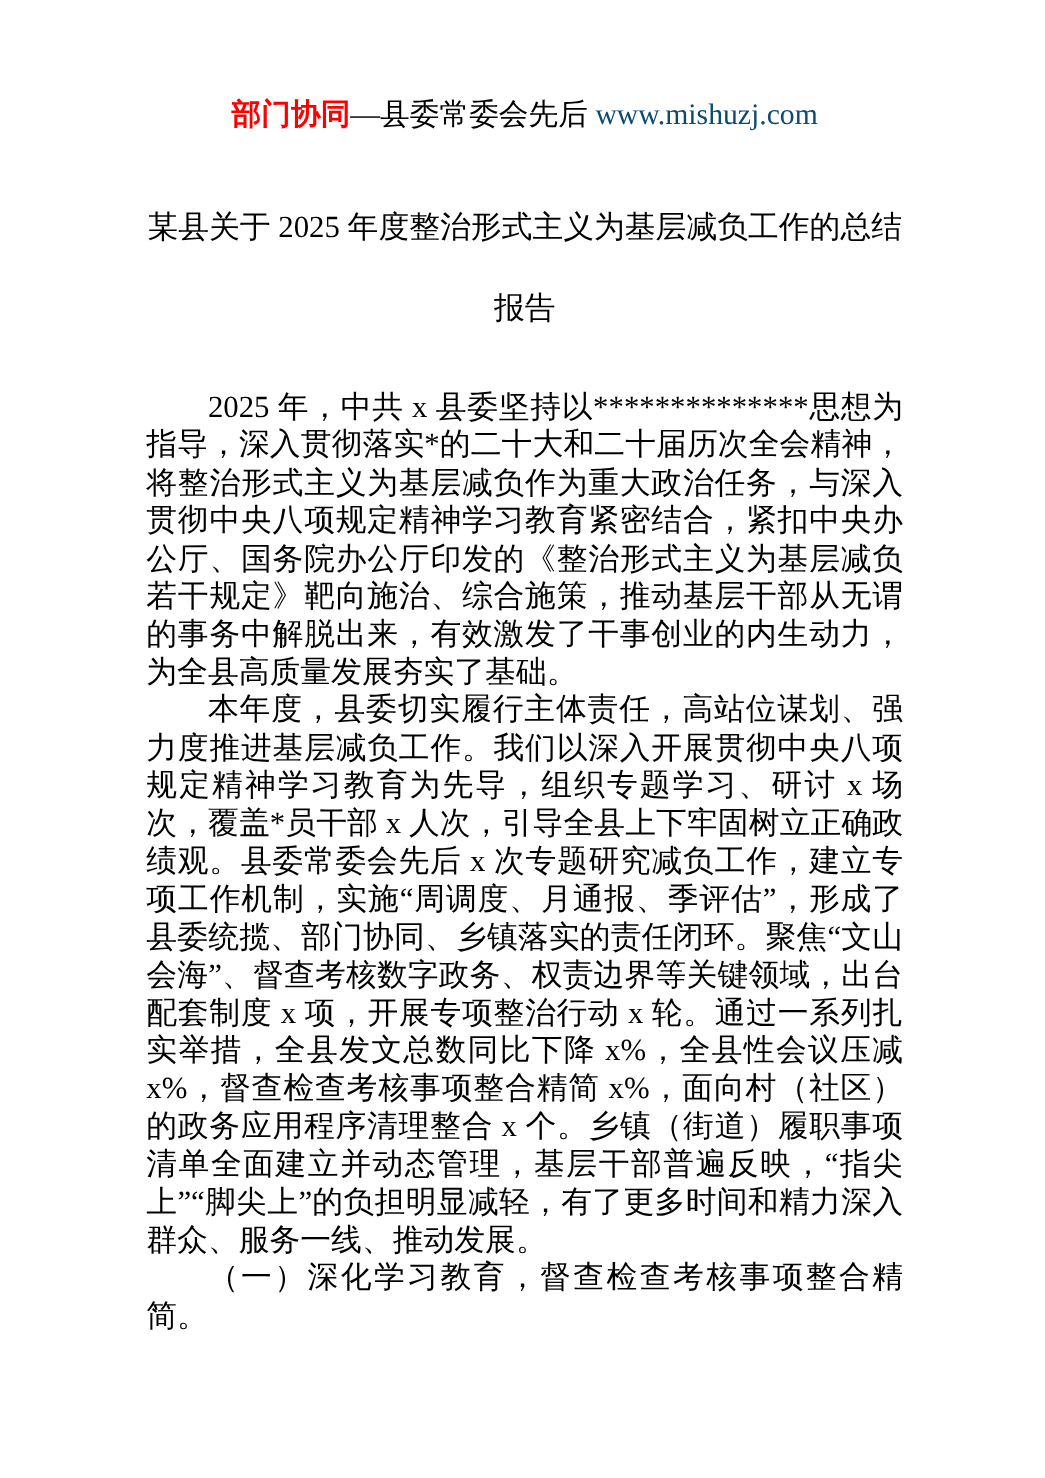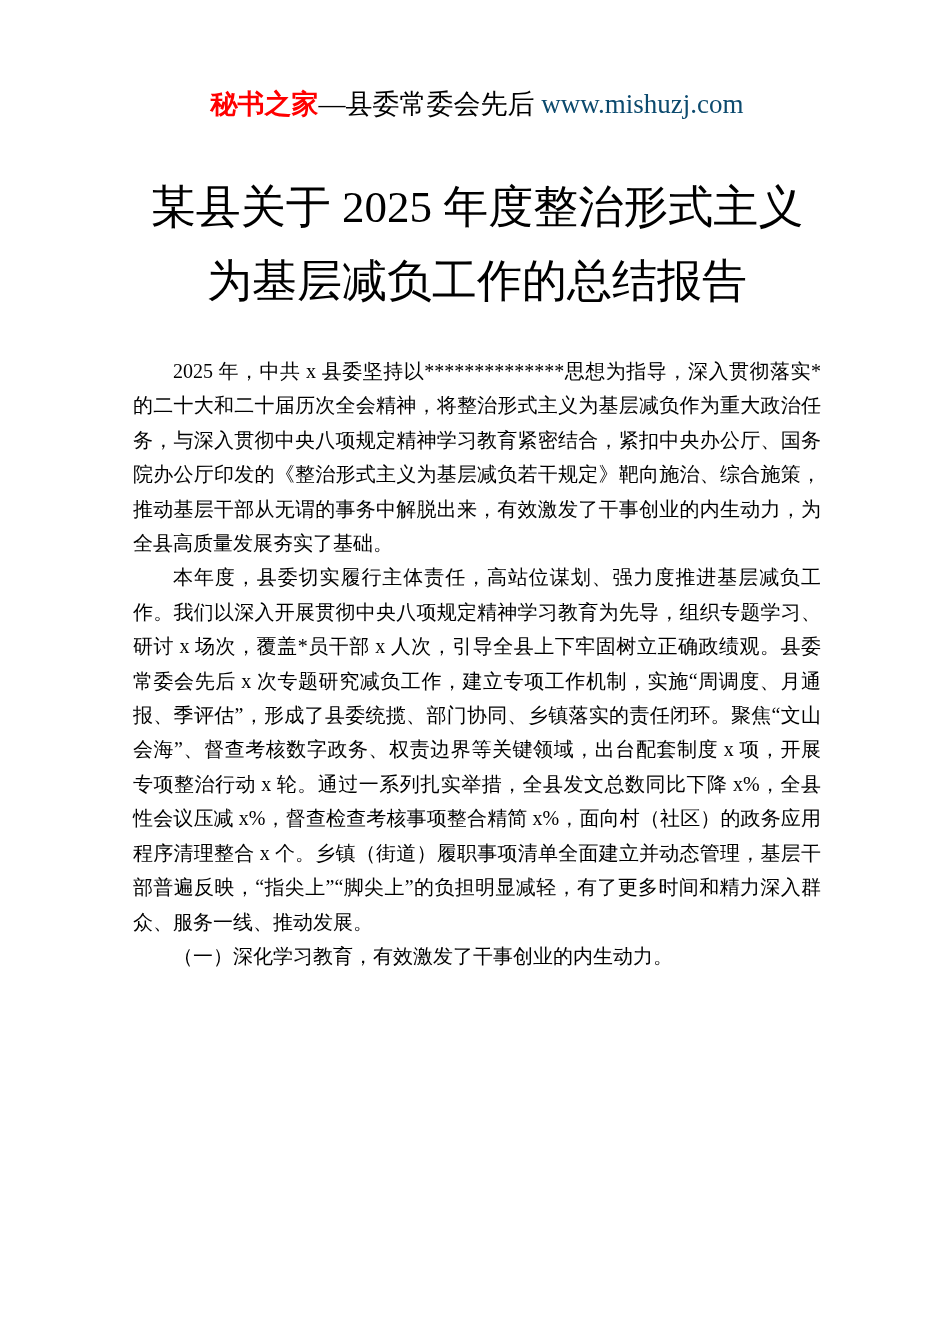--- a/index.html
+++ b/index.html
@@ -34,48 +34,48 @@
   .site-header .tagline {
     color: #000000;
   }
   .site-header .url {
     color: #0c4a6e;
     text-decoration: none;
   }
   
   .doc-title {
     margin-top: 50px;
-    font-size: 45px;
+    font-size: 28px;
     font-weight: normal;
     line-height: 74px;
     text-align: center;
     color: #000000;
   }
   
   .doc-body {
     margin-top: 36px;
-    font-size: 20px;
+    font-size: 28px;
     line-height: 34.4px;
     text-align: justify;
   }
   .doc-body p {
     text-indent: 2em;
     margin: 0;
   }
 </style>
 </head>
 <body>
 
 <div class="page">
 
   <div class="site-header">
-    <span class="brand">秘书之家</span><span class="tagline">—县委常委会先后 </span><span class="url">www.mishuzj.com</span>
+    <span class="brand">部门协同</span><span class="tagline">—县委常委会先后 </span><span class="url">www.mishuzj.com</span>
   </div>
 
   <h1 class="doc-title">某县关于 2025 年度整治形式主义为基层减负工作的总结报告</h1>
 
   <div class="doc-body">
     <p>2025 年，中共 x 县委坚持以**************思想为指导，深入贯彻落实*的二十大和二十届历次全会精神，将整治形式主义为基层减负作为重大政治任务，与深入贯彻中央八项规定精神学习教育紧密结合，紧扣中央办公厅、国务院办公厅印发的《整治形式主义为基层减负若干规定》靶向施治、综合施策，推动基层干部从无谓的事务中解脱出来，有效激发了干事创业的内生动力，为全县高质量发展夯实了基础。</p>
     <p>本年度，县委切实履行主体责任，高站位谋划、强力度推进基层减负工作。我们以深入开展贯彻中央八项规定精神学习教育为先导，组织专题学习、研讨 x 场次，覆盖*员干部 x 人次，引导全县上下牢固树立正确政绩观。县委常委会先后 x 次专题研究减负工作，建立专项工作机制，实施“周调度、月通报、季评估”，形成了县委统揽、部门协同、乡镇落实的责任闭环。聚焦“文山会海”、督查考核数字政务、权责边界等关键领域，出台配套制度 x 项，开展专项整治行动 x 轮。通过一系列扎实举措，全县发文总数同比下降 x%，全县性会议压减 x%，督查检查考核事项整合精简 x%，面向村（社区）的政务应用程序清理整合 x 个。乡镇（街道）履职事项清单全面建立并动态管理，基层干部普遍反映，“指尖上”“脚尖上”的负担明显减轻，有了更多时间和精力深入群众、服务一线、推动发展。</p>
-    <p>（一）深化学习教育，有效激发了干事创业的内生动力。</p>
+    <p>（一）深化学习教育，督查检查考核事项整合精简。</p>
   </div>
 
 </div>
 
 </body></html>

